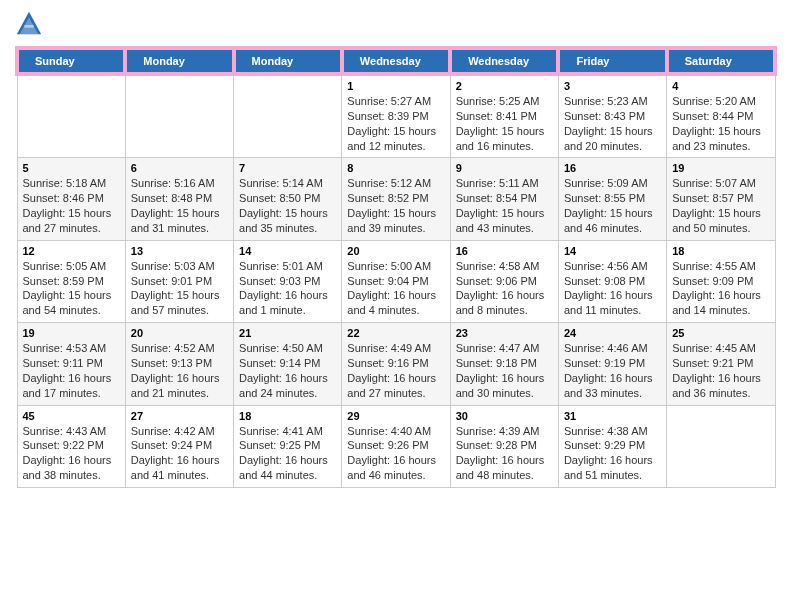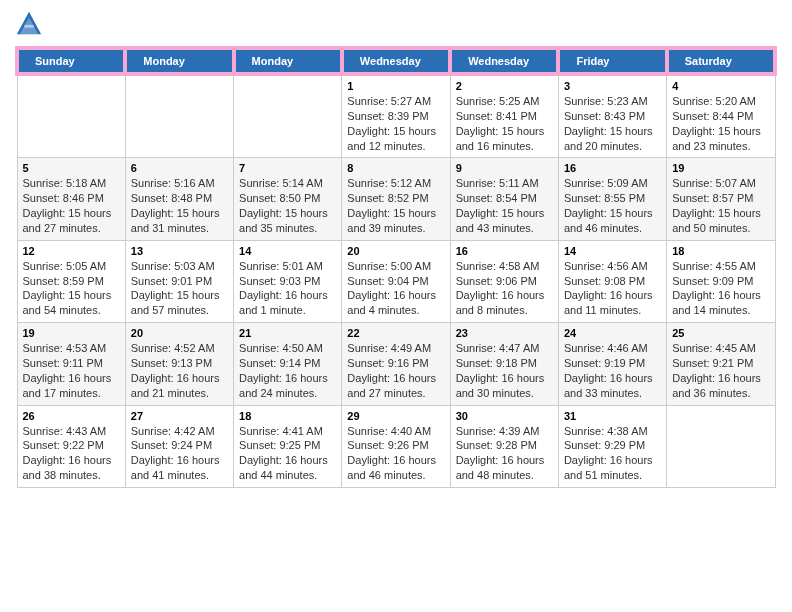--- a/index.html
+++ b/index.html
@@ -236,21 +236,21 @@
             <span class="day-number">24</span>
             <div class="day-info">Sunrise: 4:46 AM<br>Sunset: 9:19 PM<br>Daylight: 16 hours and 33 minutes.</div>
           </td>
           <td>
             <span class="day-number">25</span>
             <div class="day-info">Sunrise: 4:45 AM<br>Sunset: 9:21 PM<br>Daylight: 16 hours and 36 minutes.</div>
           </td>
         </tr>
         <tr>
           <td>
-            <span class="day-number">26</span>
+            <span class="day-number">45</span>
             <div class="day-info">Sunrise: 4:43 AM<br>Sunset: 9:22 PM<br>Daylight: 16 hours and 38 minutes.</div>
           </td>
           <td>
             <span class="day-number">27</span>
             <div class="day-info">Sunrise: 4:42 AM<br>Sunset: 9:24 PM<br>Daylight: 16 hours and 41 minutes.</div>
           </td>
           <td>
             <span class="day-number">18</span>
             <div class="day-info">Sunrise: 4:41 AM<br>Sunset: 9:25 PM<br>Daylight: 16 hours and 44 minutes.</div>
           </td>

